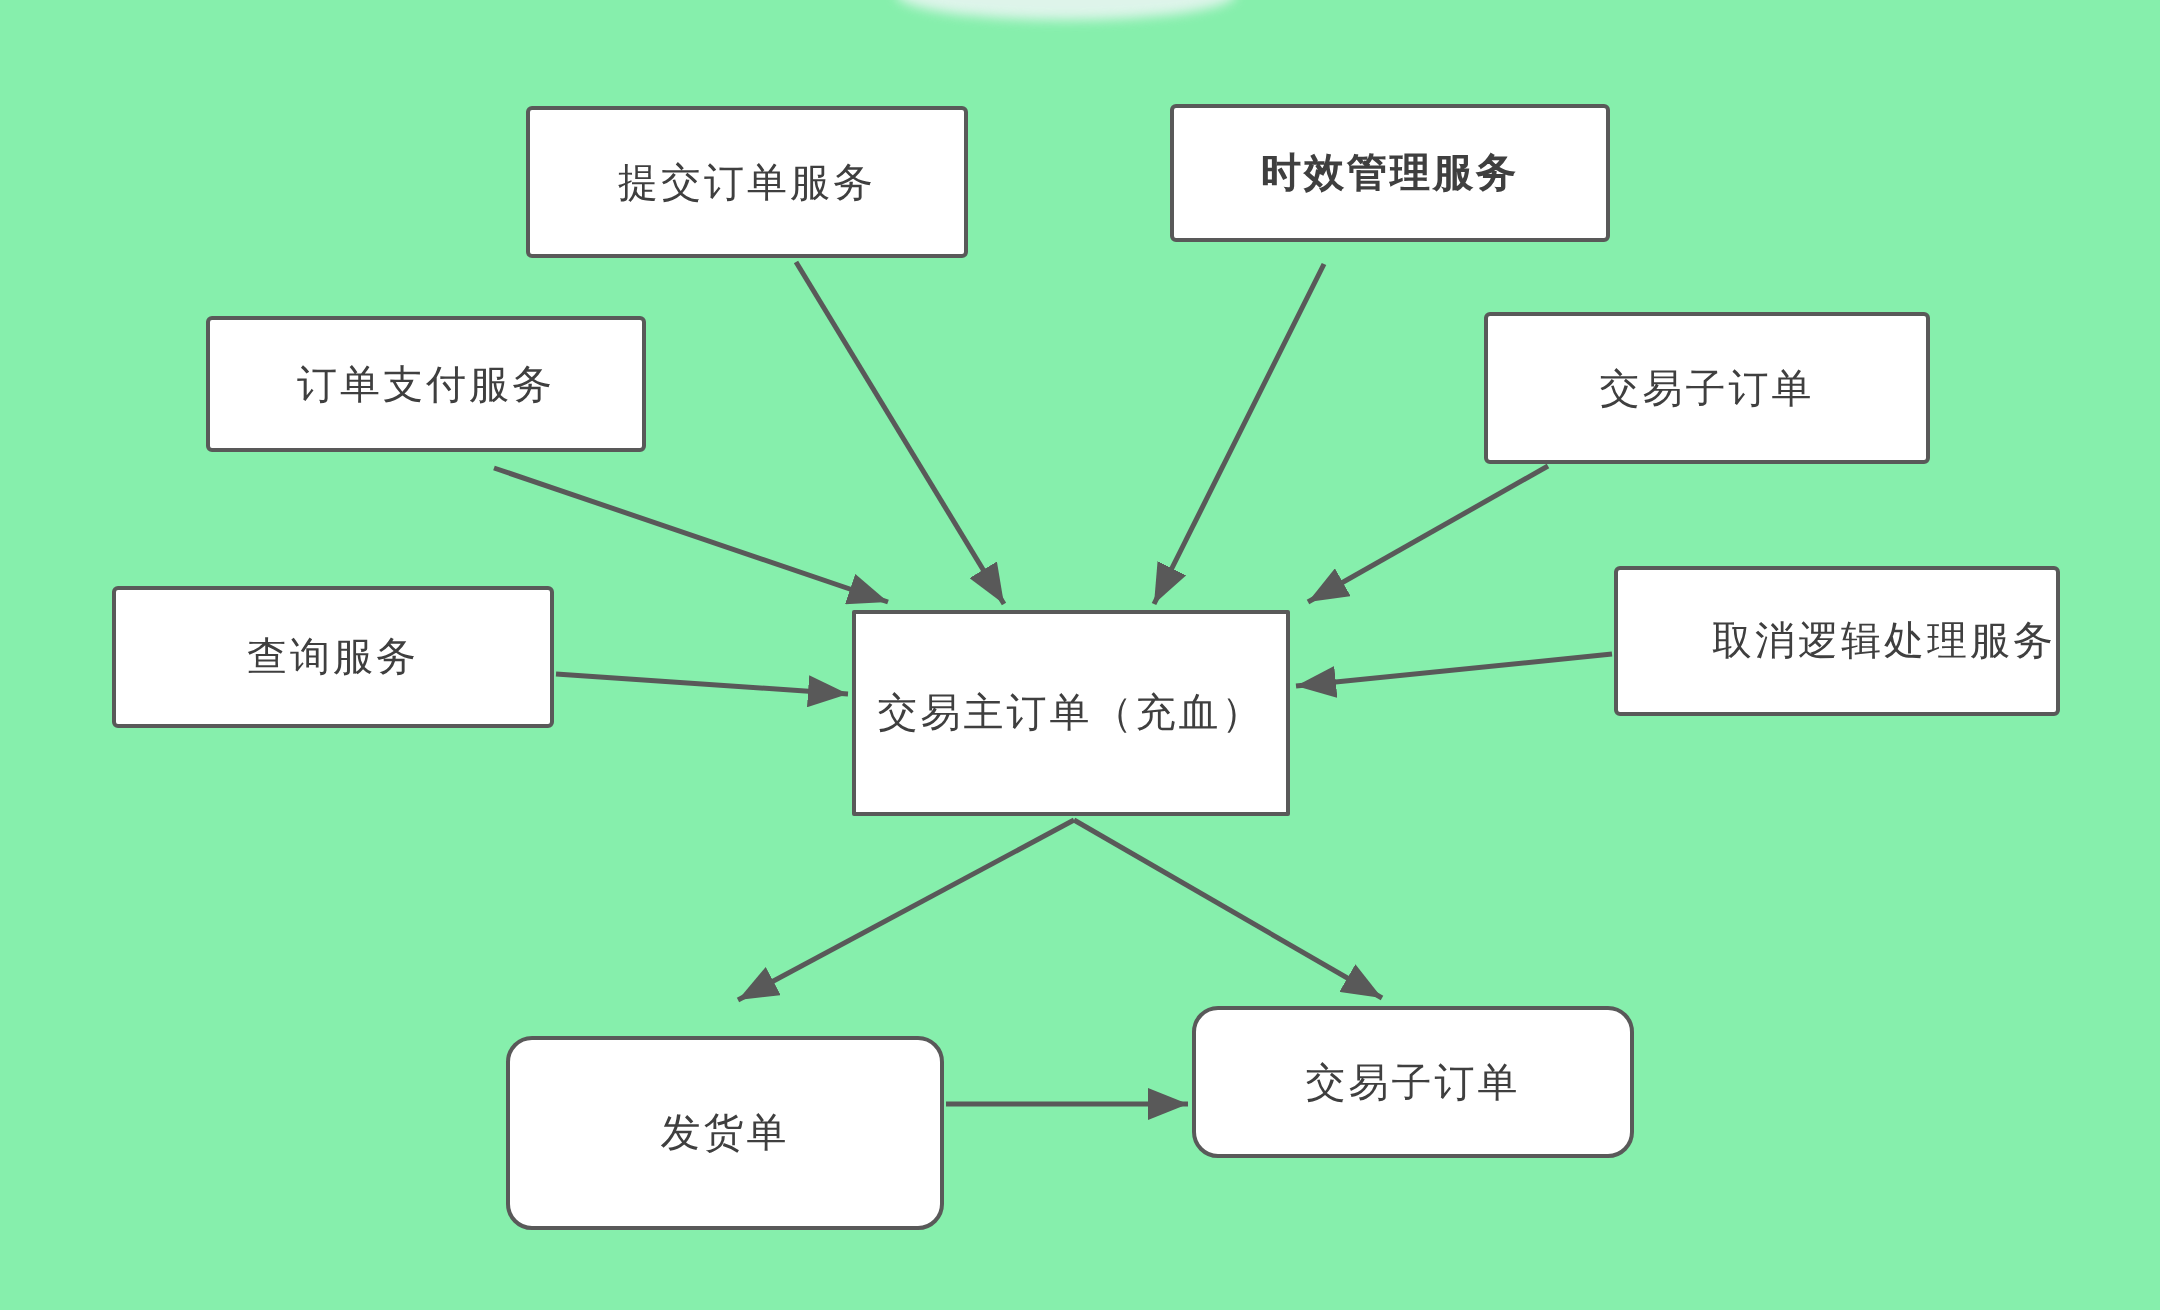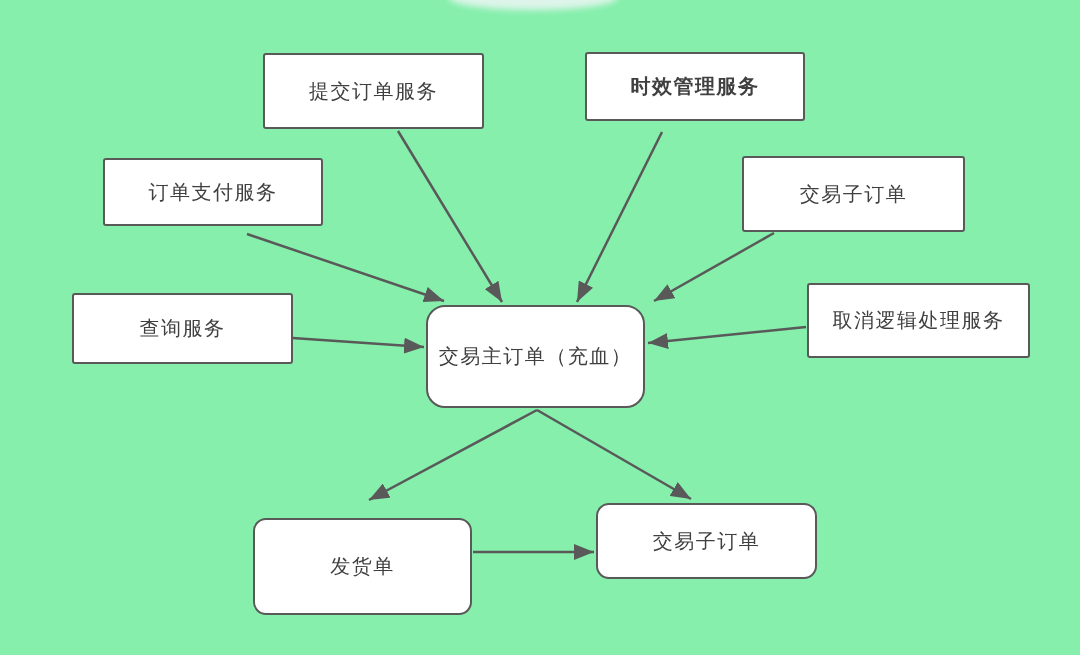--- a/index.html
+++ b/index.html
@@ -28,32 +28,32 @@
     border: 2.5px solid #595959;
     display: flex;
     align-items: center;
     justify-content: center;
     font-size: 20px;
     color: #3f3f3f;
     letter-spacing: 1.5px;
     white-space: nowrap;
   }
   .node.sharp   { border-radius: 3px; }
-  .node.mid     { border-radius: 19px; }
+  .node.mid     { border-radius: 1px; }
   .node.rounded { border-radius: 13px; }
 
   
   .n-submit   { left: 263px; top:  53px; width: 221px; height: 76px; }
   .n-time     { left: 585px; top:  52px; width: 220px; height: 69px; font-weight: bold; }
   
   .n-payment  { left: 103px; top: 158px; width: 220px; height: 68px; }
   .n-logis    { left: 742px; top: 156px; width: 223px; height: 76px; }
   
-  .n-query    { left:  72px; top: 293px; width: 221px; height: 71px; }
-  .n-cancel   { left: 807px; top: 283px; width: 223px; height: 75px; }
+  .n-query    { left:  56px; top: 293px; width: 221px; height: 71px; }
+  .n-cancel   { left: 807px; top: 283px; width: 223px; height: 75px; justify-content: flex-end; }
   
   .n-main     { left: 426px; top: 305px; width: 219px; height: 103px; }
   
   .n-ship     { left: 253px; top: 518px; width: 219px; height: 97px; }
   .n-sub      { left: 596px; top: 503px; width: 221px; height: 76px; }
 
   .top-artifact {
     position: absolute;
     left: 448px;
     top: -16px;

